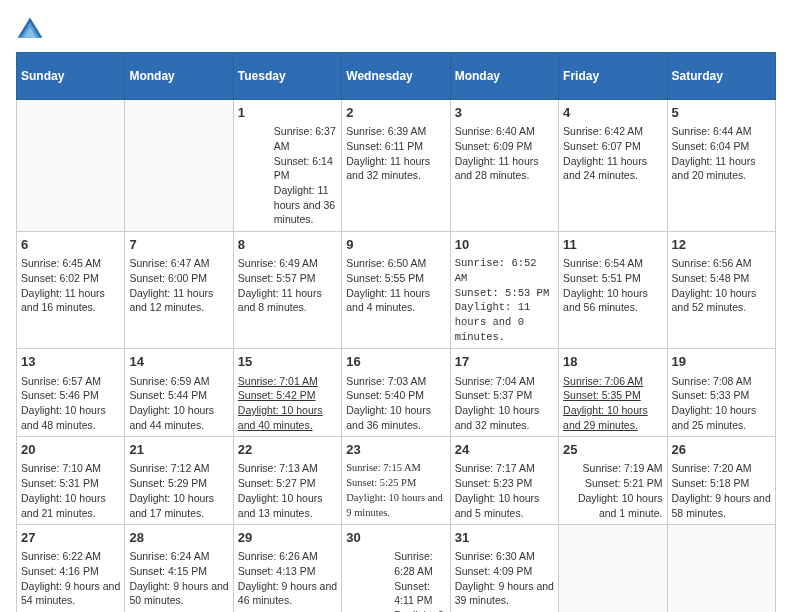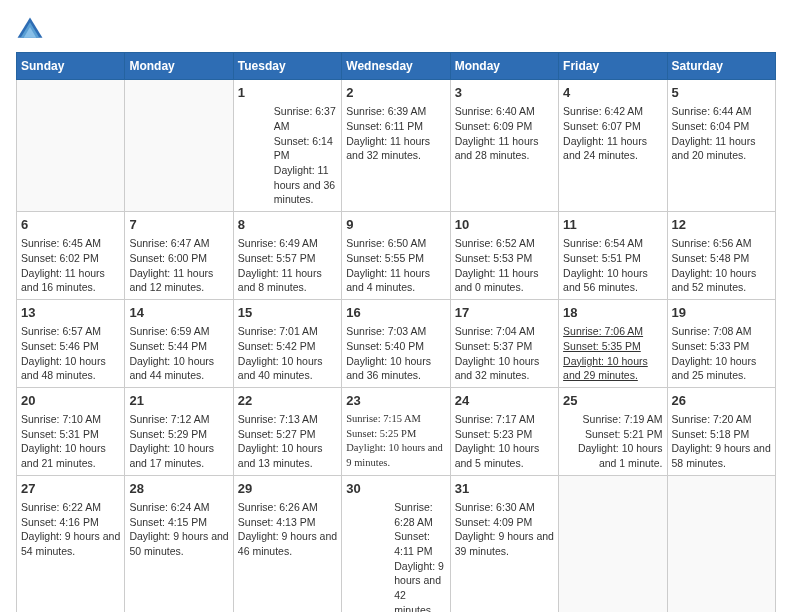--- a/index.html
+++ b/index.html
@@ -46,21 +46,21 @@
       color: #555;
     }
     table {
       width: 100%;
       border-collapse: collapse;
       font-size: 11px;
     }
     thead tr th {
       background-color: #2e6db4;
       color: white;
-      padding: 6px 4px;
+      padding: 16px 4px;
       text-align: left;
       font-size: 12px;
       font-weight: bold;
       border: 1px solid #2563a0;
     }
     tbody tr td {
       border: 1px solid #ccc;
       vertical-align: top;
       padding: 4px;
       min-height: 70px;
@@ -173,21 +173,21 @@
 Daylight: 11 hours and 8 minutes.</div>
         </td>
         <td>
           <span class="day-num">9</span>
           <div class="day-info" style="white-space: pre-line;">Sunrise: 6:50 AM
 Sunset: 5:55 PM
 Daylight: 11 hours and 4 minutes.</div>
         </td>
         <td>
           <span class="day-num">10</span>
-          <div class="day-info" style="white-space: pre-line;">Sunrise: 6:52 AM
+          <div class="day-info" style="white-space: pre-line; font-family: Liberation Mono, monospace;">Sunrise: 6:52 AM
 Sunset: 5:53 PM
 Daylight: 11 hours and 0 minutes.</div>
         </td>
         <td>
           <span class="day-num">11</span>
           <div class="day-info" style="white-space: pre-line;">Sunrise: 6:54 AM
 Sunset: 5:51 PM
 Daylight: 10 hours and 56 minutes.</div>
         </td>
         <td>
@@ -205,21 +205,21 @@
 Daylight: 10 hours and 48 minutes.</div>
         </td>
         <td>
           <span class="day-num">14</span>
           <div class="day-info" style="white-space: pre-line;">Sunrise: 6:59 AM
 Sunset: 5:44 PM
 Daylight: 10 hours and 44 minutes.</div>
         </td>
         <td>
           <span class="day-num">15</span>
-          <div class="day-info" style="white-space: pre-line;">Sunrise: 7:01 AM
+          <div class="day-info" style="white-space: pre-line; text-decoration: underline;">Sunrise: 7:01 AM
 Sunset: 5:42 PM
 Daylight: 10 hours and 40 minutes.</div>
         </td>
         <td>
           <span class="day-num">16</span>
           <div class="day-info" style="white-space: pre-line;">Sunrise: 7:03 AM
 Sunset: 5:40 PM
 Daylight: 10 hours and 36 minutes.</div>
         </td>
         <td>

